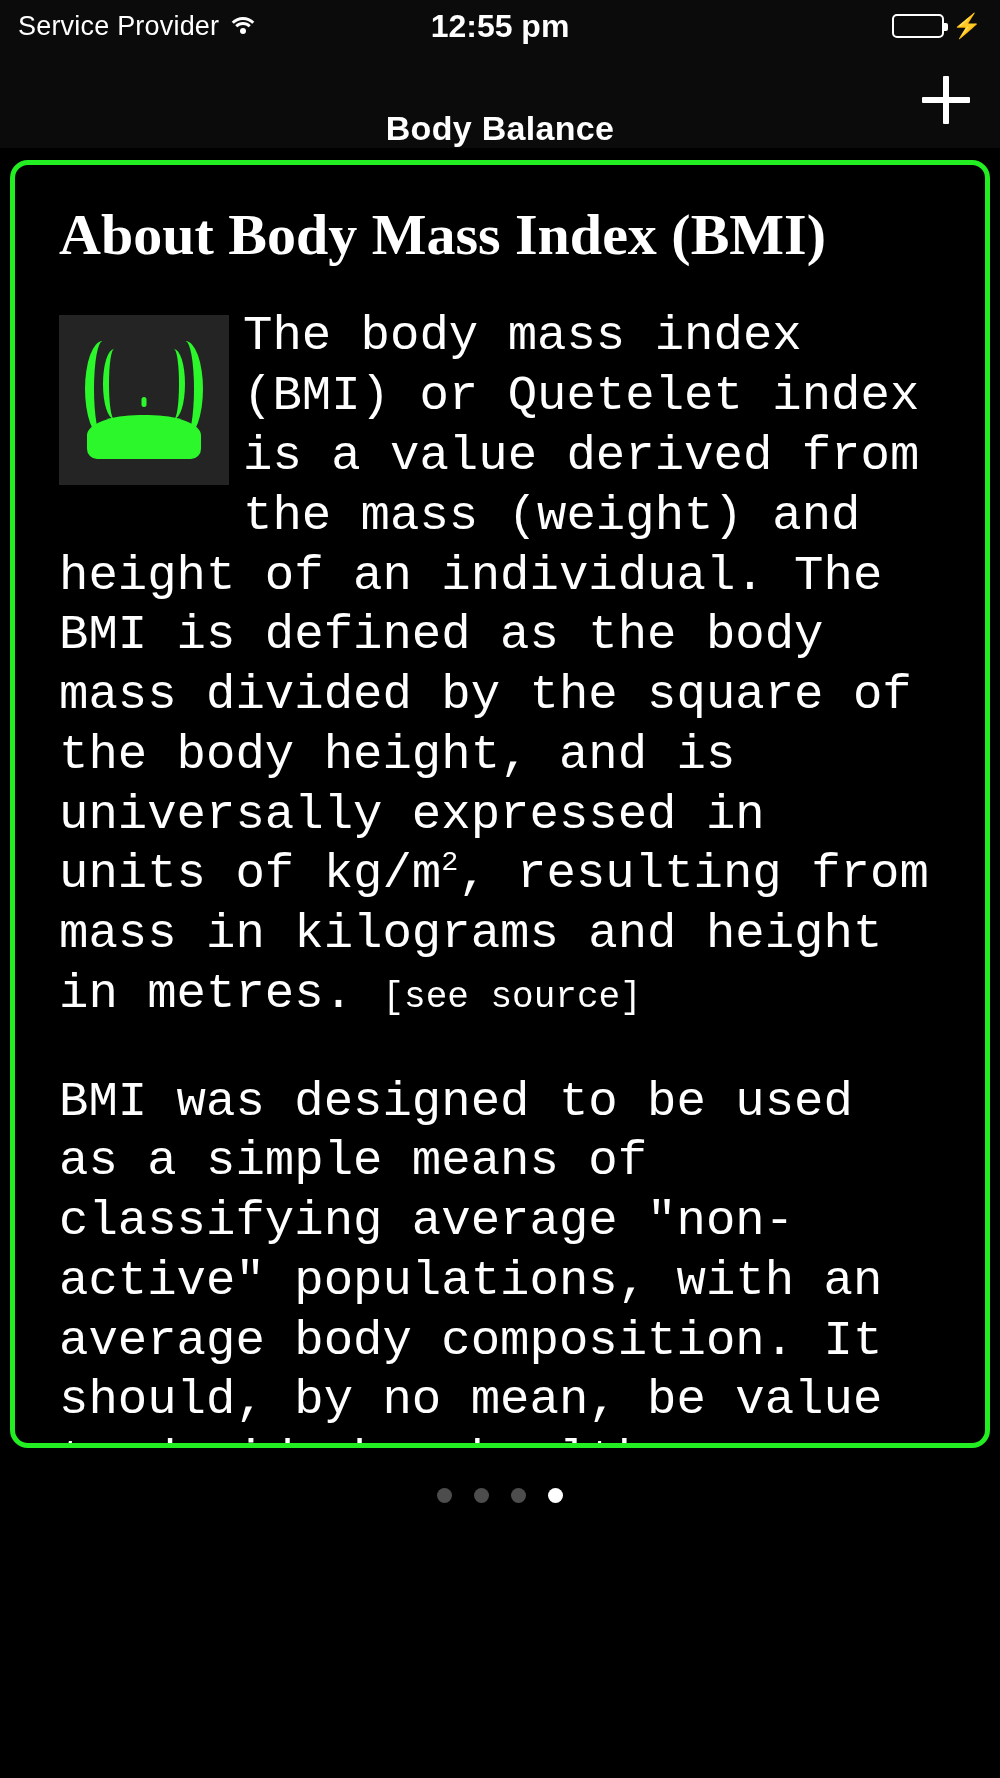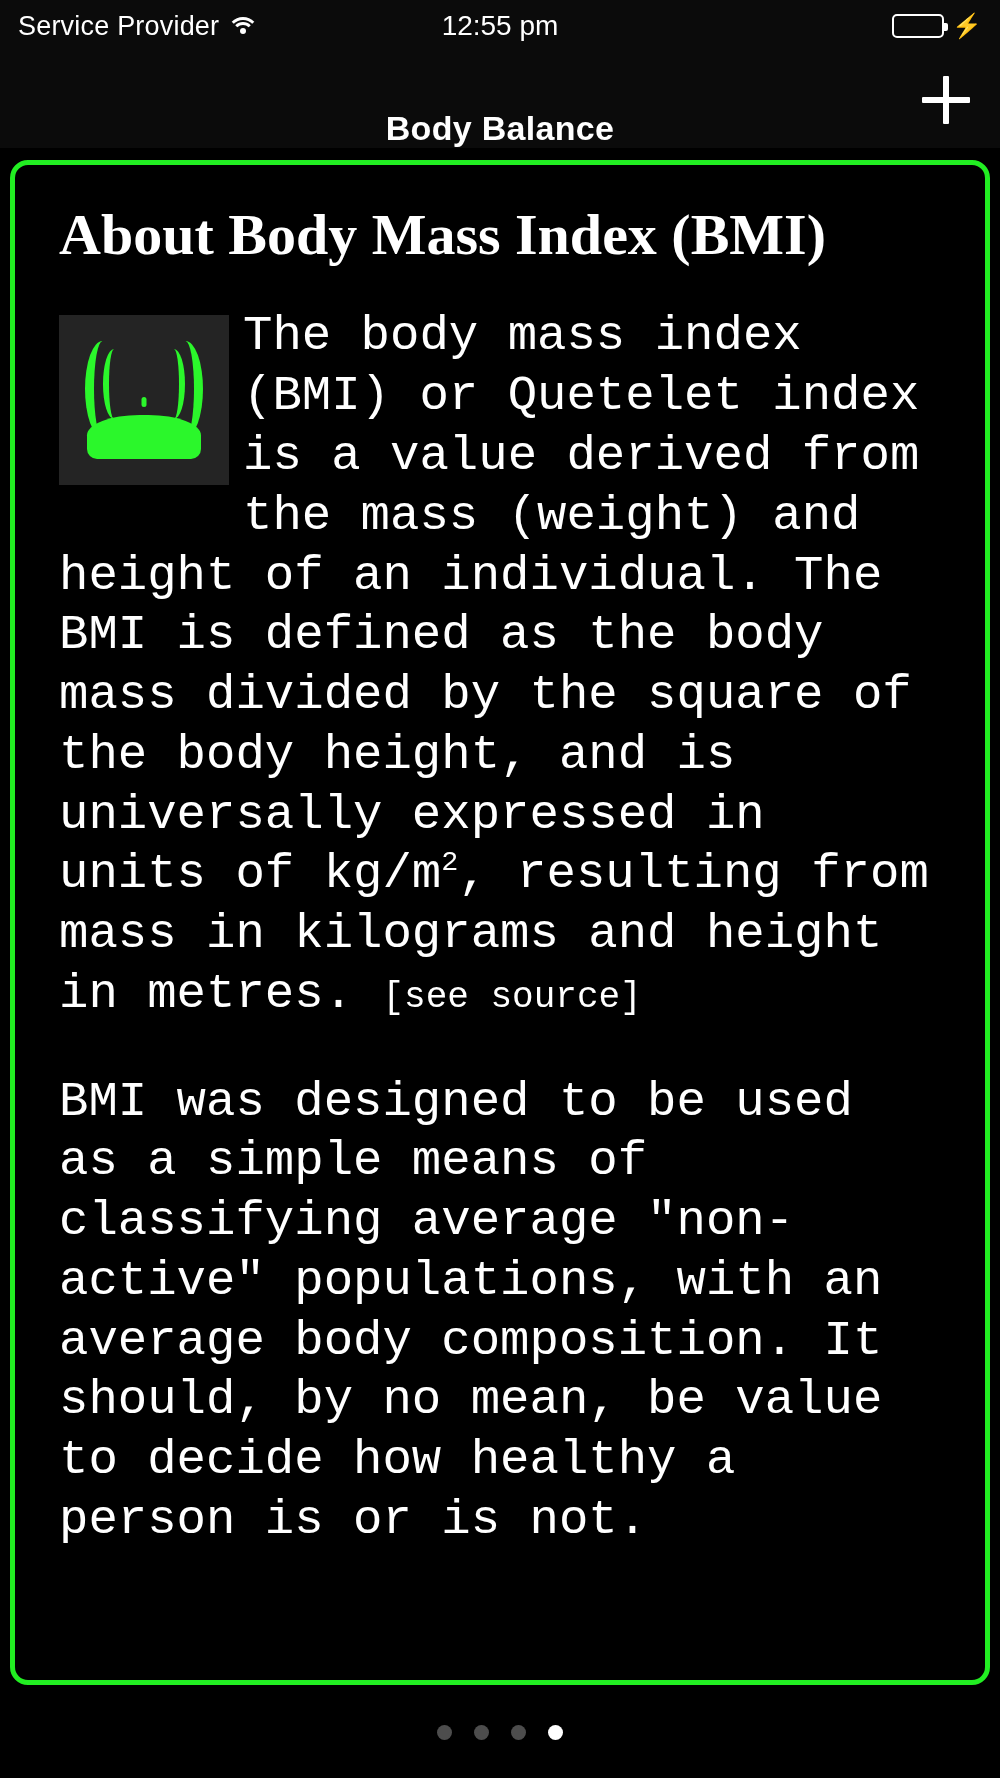--- a/index.html
+++ b/index.html
@@ -54,22 +54,22 @@
   .wifi-icon .w1 { width: 26px; height: 26px; top: 2px; }
   .wifi-icon .w2 { width: 16px; height: 16px; top: 7px; }
   .wifi-icon .w3 {
     width: 6px; height: 6px; top: 13px;
     border: none; background: #ffffff; border-radius: 50%;
   }
   .status-time {
     position: absolute;
     left: 0; right: 0;
     text-align: center;
-    font-size: 28px;
-    font-weight: normal;
+    font-size: 32px;
+    font-weight: bold;
     color: #ffffff;
     pointer-events: none;
   }
   .status-right {
     margin-left: auto;
     display: flex;
     align-items: center;
     gap: 8px;
   }
   .battery {
@@ -143,21 +143,21 @@
   .card-wrap {
     padding: 12px 10px 0 10px;
     box-sizing: border-box;
   }
   .card {
     border: 5px solid #22ee22;
     border-radius: 18px;
     background: #000000;
     padding: 36px 44px 40px 44px;
     box-sizing: border-box;
-    height: 1525px;
+    height: 1288px;
     overflow: hidden;
   }
   .card-title {
     font-family: "Liberation Serif", serif;
     font-weight: bold;
     font-size: 58px;
     line-height: 1.18;
     color: #ffffff;
     margin: 0 0 38px 0;
   }

